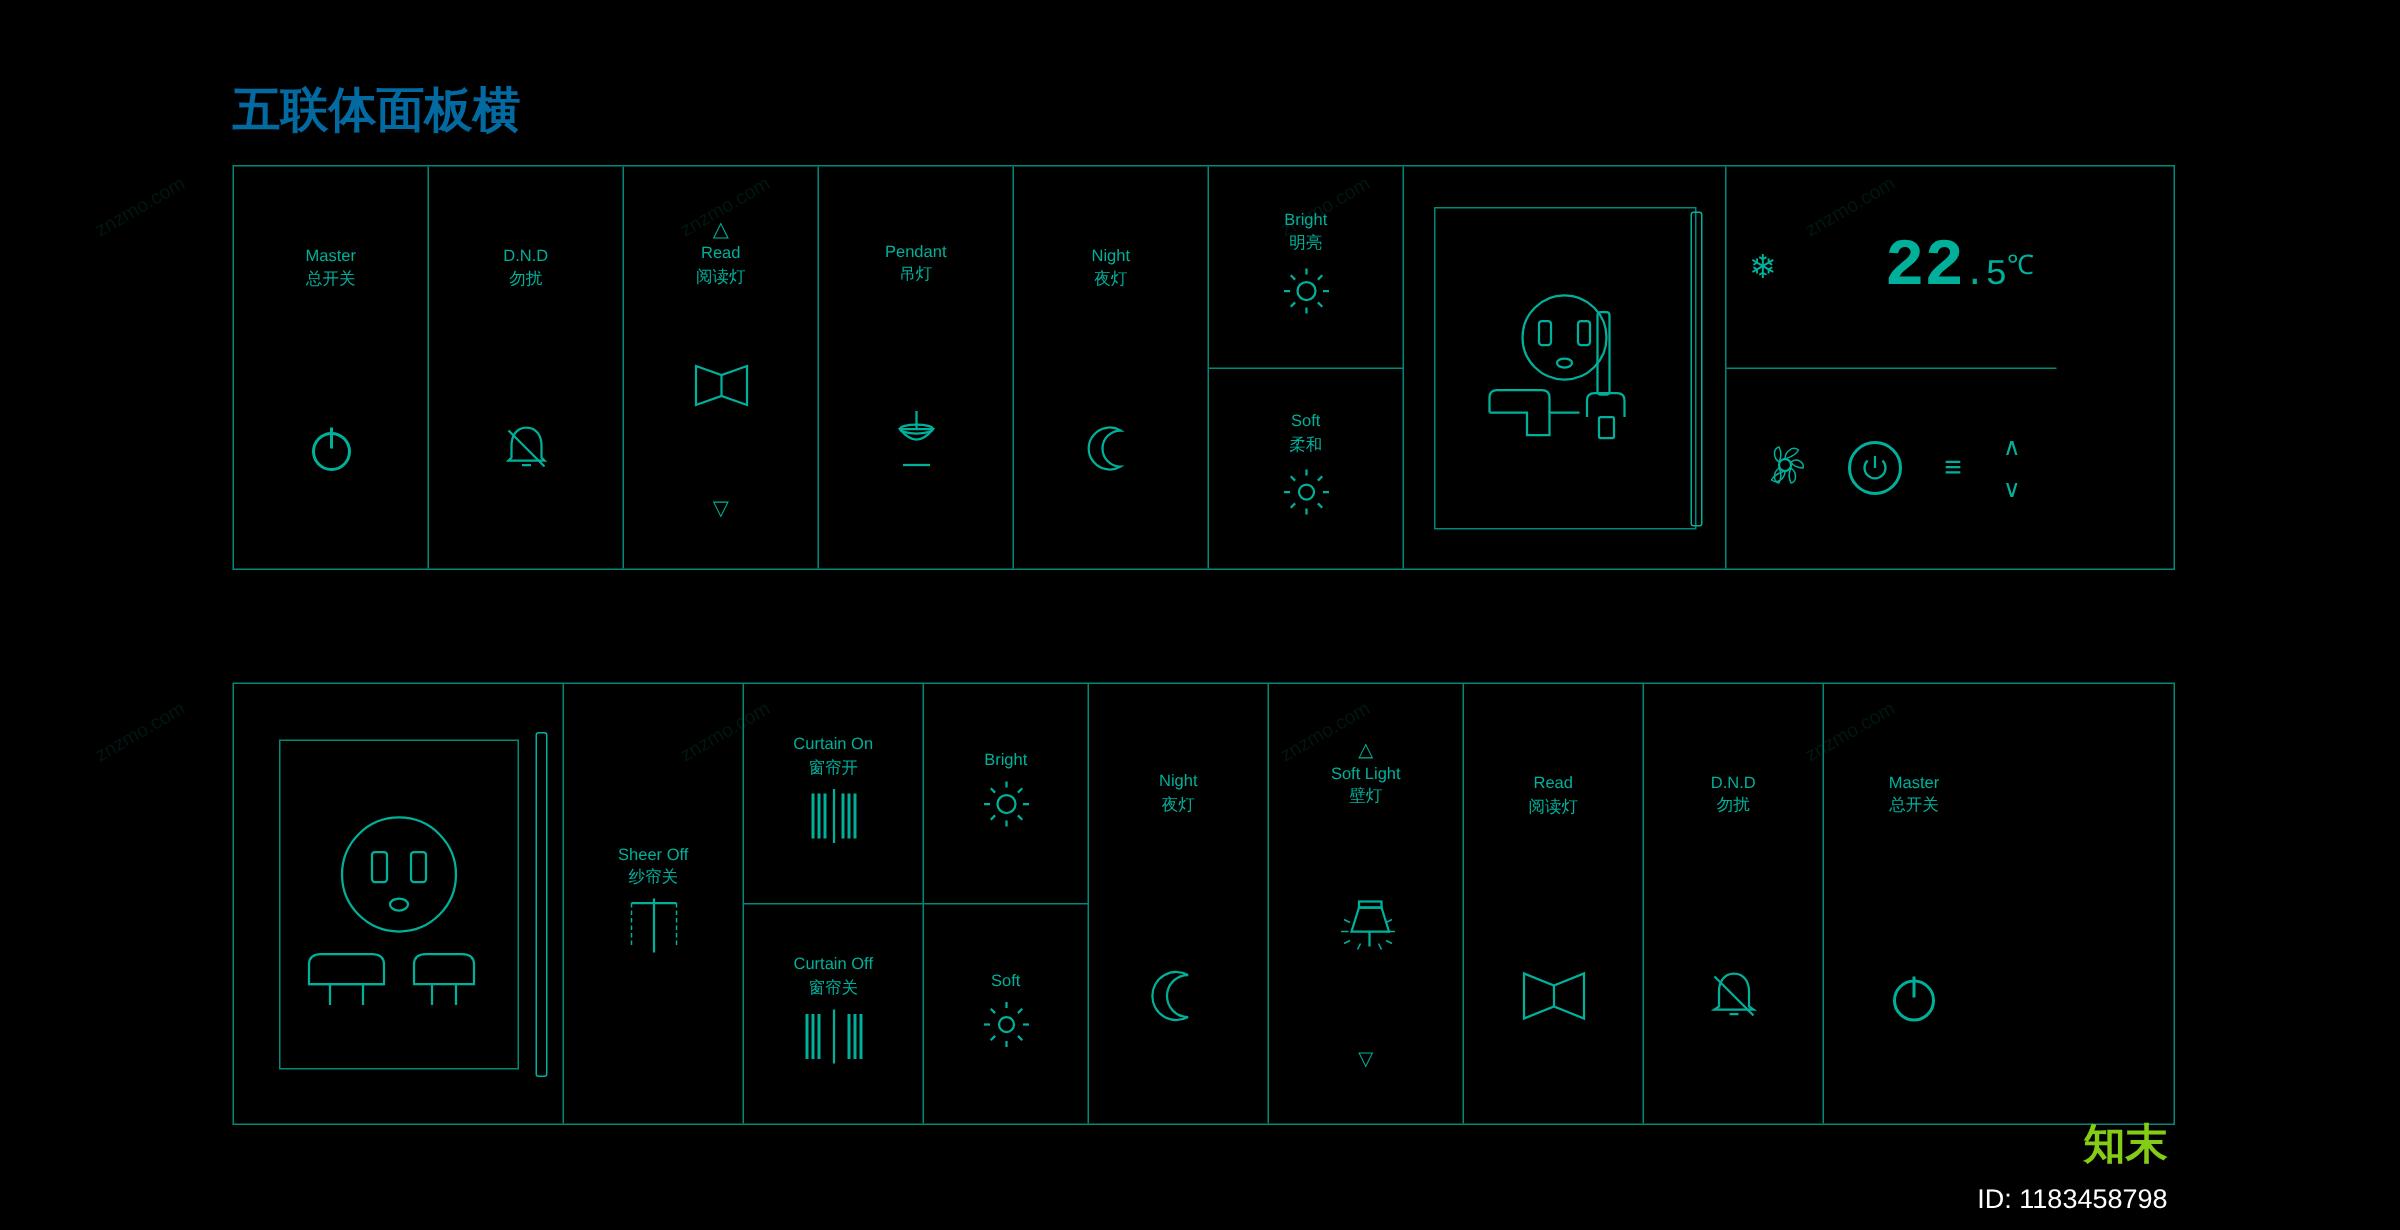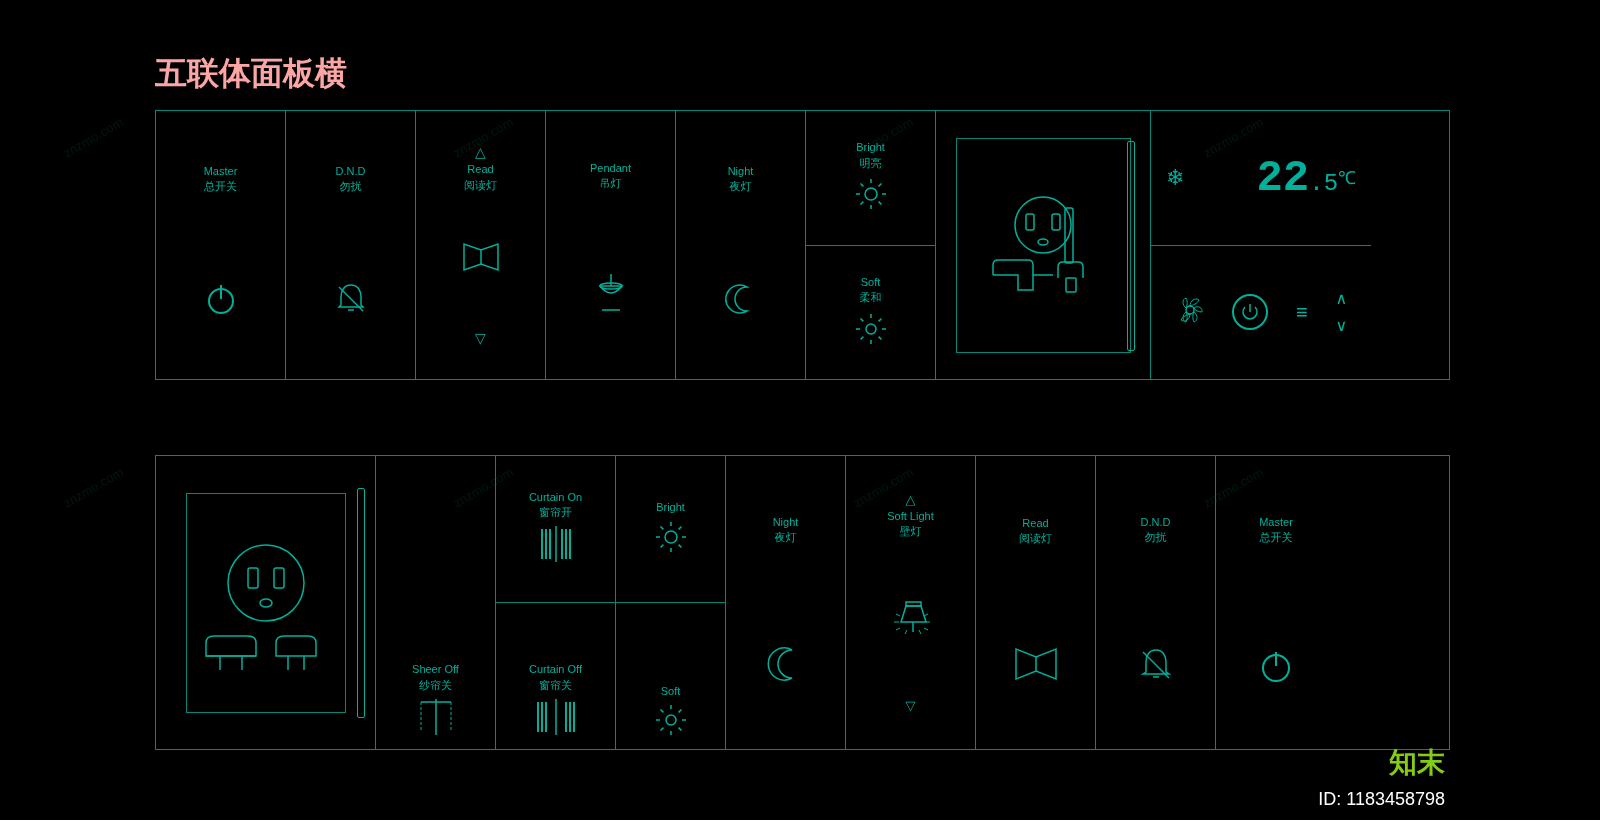--- a/index.html
+++ b/index.html
@@ -9,21 +9,21 @@
       background: #000;
       overflow: hidden;
       font-family: Arial, sans-serif;
       position: relative;
     }
 
     .page-title {
       position: absolute;
       top: 52px;
       left: 155px;
-      color: #fca5a5;
+      color: #0369a1;
       font-size: 32px;
       font-weight: bold;
     }
 
     
     .watermark {
       position: absolute;
       color: rgba(0, 150, 130, 0.15);
       font-size: 13px;
       transform: rotate(-30deg);
@@ -175,21 +175,20 @@
       padding: 8px 5px;
     }
 
     .vsplit-top {
       border-bottom: 1.5px solid #008878;
       flex: 1;
     }
 
     .vsplit-bottom {
       flex: 1;
-      justify-content: flex-end;
     }
 
     
     .bottom-cell {
       border-right: 1.5px solid #008878;
       display: flex;
       flex-direction: column;
       align-items: center;
       justify-content: space-around;
       padding: 10px 5px;

